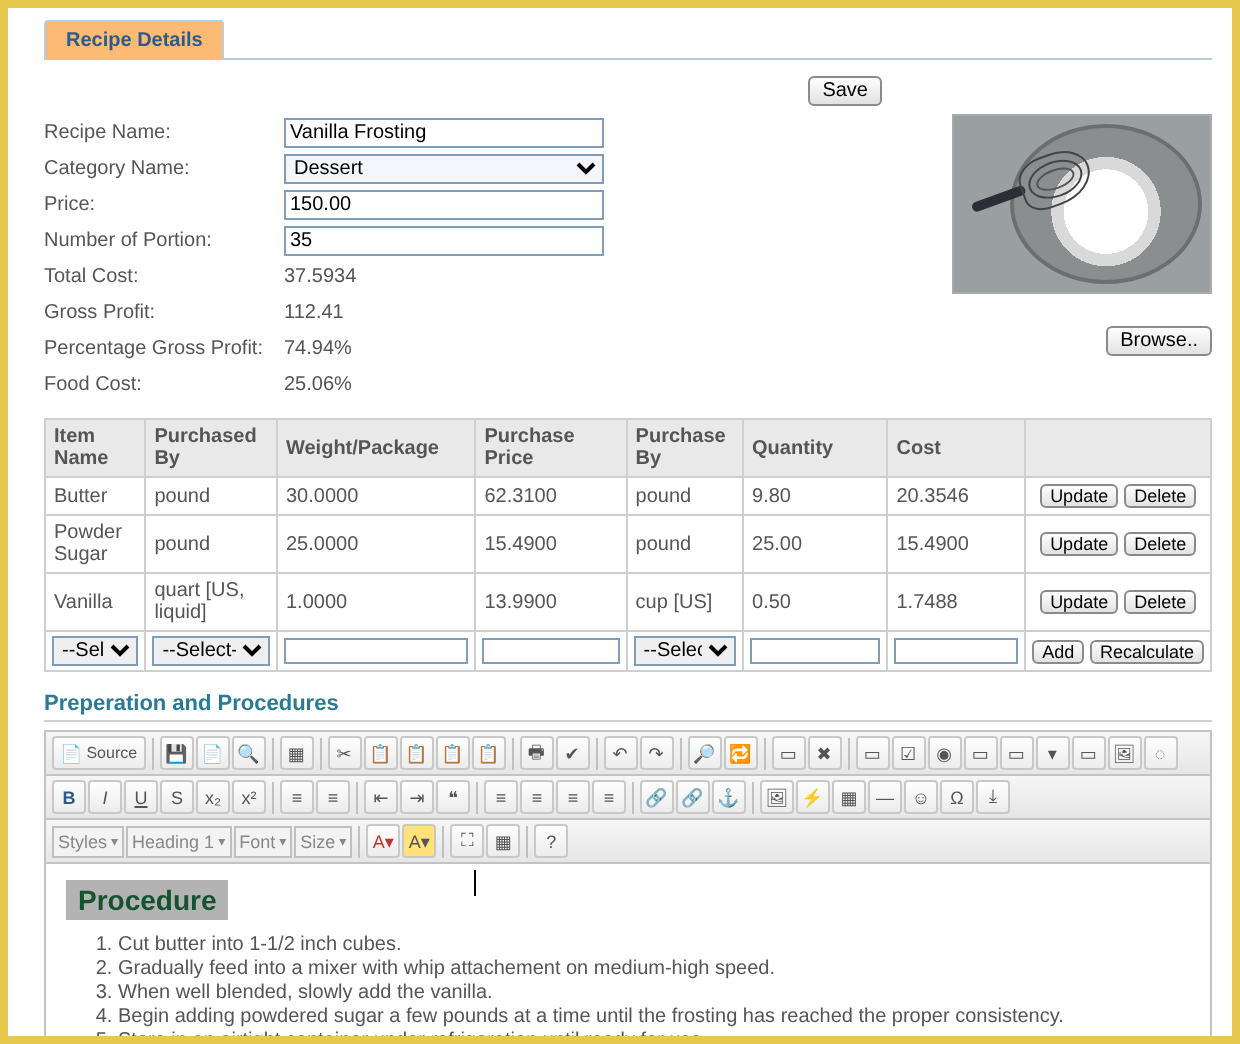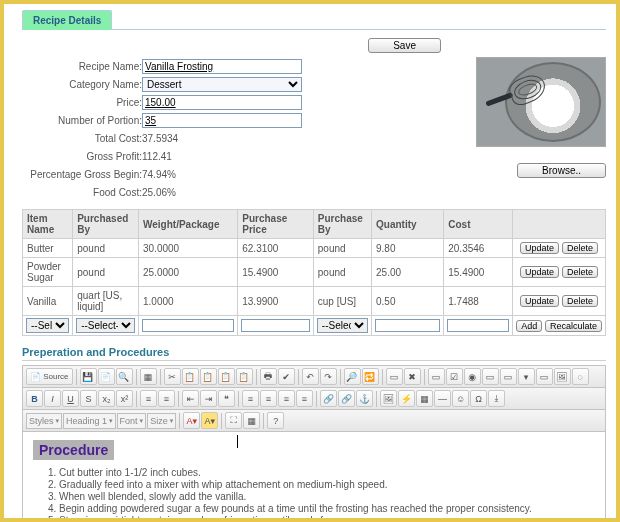--- a/index.html
+++ b/index.html
@@ -11,55 +11,54 @@
     width: 620px;
     height: 522px;
     overflow: hidden;
     color: #444;
   }
   .content { padding: 6px 10px 0 18px; }
   .tab {
     display: inline-block;
     border: 1px solid #b5cde0;
     border-bottom: none;
-    background: #86efac;
+    background: #fdba74;
     color: #2a5b8a;
     font-weight: bold;
     font-size: 10px;
     padding: 4px 10px;
     border-radius: 2px 2px 0 0;
     margin-bottom: -1px;
   }
   .tabline { border-bottom: 1px solid #b5cde0; margin-bottom: 8px; }
   .form-area { display: flex; gap: 6px; }
   .form-left { flex: 1; }
   .form-right { width: 148px; text-align: right; }
   .row { display: flex; align-items: center; height: 18px; }
-  .row .label { width: 120px; color: #555; text-align: right; }
+  .row .label { width: 120px; color: #555; }
   .row .field { width: 160px; }
   .row .num { flex: 1; text-align: left; padding-right: 2px; color: #555; }
   .row input[type=text] {
     width: 100%;
     font-size: 10px;
     border: 1px solid #7f9db9;
     padding: 1px 2px;
     background: #fff;
-    text-decoration: underline;
   }
   .row input.num-input { text-align: left; }
   .row select {
     width: 100%;
     font-size: 10px;
     border: 1px solid #7f9db9;
     background: #f4f6fb;
   }
   .btn {
     font-size: 10px;
     font-family: inherit;
-    padding: 1px 24px;
+    padding: 1px 6px;
     border: 1px solid #8b8b8b;
     border-radius: 3px;
     background: linear-gradient(#fefefe,#e2e2e2);
     cursor: pointer;
   }
   .save-row { text-align: right; padding-right: 165px; margin-bottom: 4px; }
   .thumb {
     width: 130px; height: 90px;
     border: 1px solid #aaa;
     background: #9aa0a2;
@@ -138,21 +137,21 @@
   }
   .sel .dd { font-size:7px; }
   .editor-body {
     background:#fff;
     padding:8px 10px;
     font-size:10px;
     color:#555;
     min-height:110px;
   }
   .proc-title {
-    background:#b3b3b3; color:#4c1d95; font-weight:bold;
+    background:#b3b3b3; color:#14532d; font-weight:bold;
     display:inline-block; padding:2px 6px; font-size:14px;
     margin-bottom:6px;
   }
   .editor-body ol { margin-left: 26px; }
   .editor-body ol li { margin: 1px 0; }
   .cursor { display:inline-block; width:1px; height:13px; background:#000; vertical-align:middle; margin-left:120px; margin-top:-22px;}
 </style>
 </head>
 <body>
 
@@ -185,21 +184,21 @@
       </div>
       <div class="row">
         <div class="label">Total Cost:</div>
         <div class="num">37.5934</div>
       </div>
       <div class="row">
         <div class="label">Gross Profit:</div>
         <div class="num">112.41</div>
       </div>
       <div class="row">
-        <div class="label">Percentage Gross Begin:</div>
+        <div class="label">Percentage Gross Profit:</div>
         <div class="num">74.94%</div>
       </div>
       <div class="row">
         <div class="label">Food Cost:</div>
         <div class="num">25.06%</div>
       </div>
     </div>
     <div class="form-right">
       <div class="thumb">
         <div class="bowl"></div>

